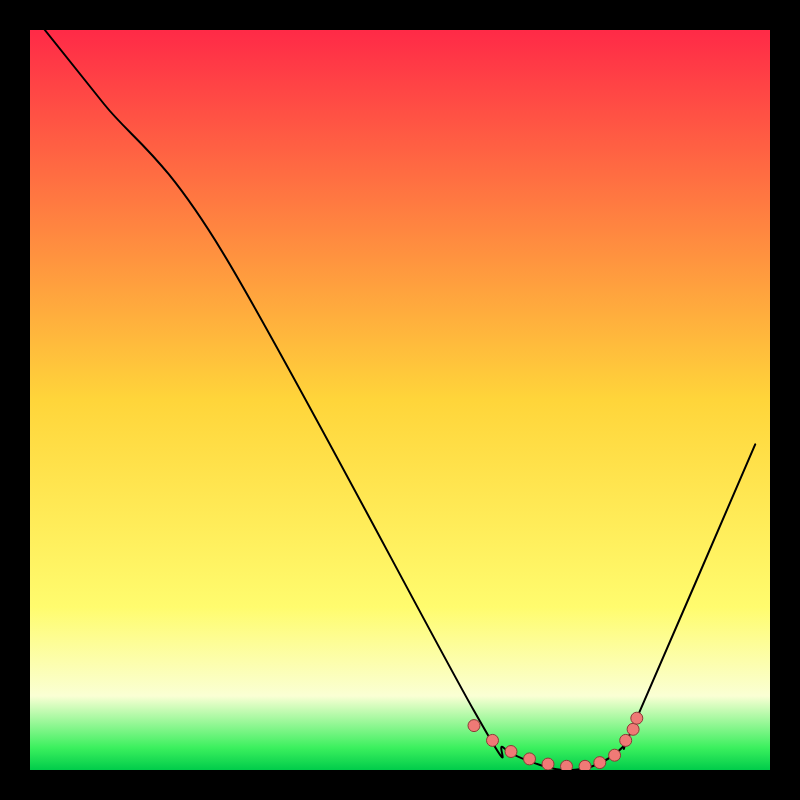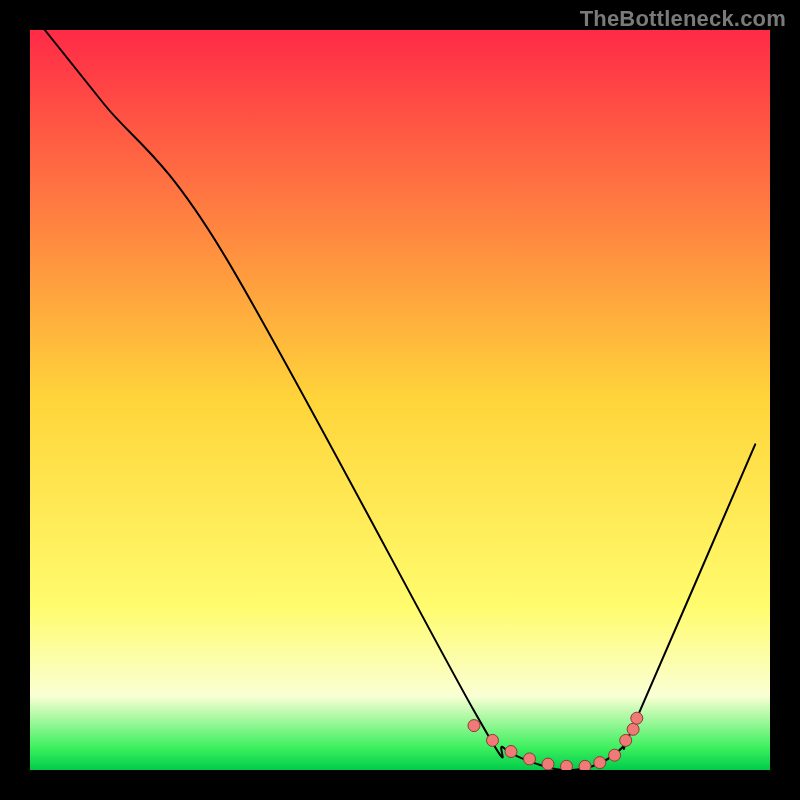--- a/index.html
+++ b/index.html
@@ -31,21 +31,20 @@
     position: absolute;
     top: 0;
     left: 0;
   }
 </style>
 </head>
 <body>
 
 <div class="chart-wrap">
 
-  <div class="watermark">TheBottleneck.com</div>
 
   <svg width="800" height="800" viewBox="0 0 800 800">
     <defs>
       <linearGradient id="bg-grad" x1="0" y1="0" x2="0" y2="1">
 
       <stop offset="0%" stop-color="#ff2a47"></stop>
           <stop offset="50%" stop-color="#ffd53a"></stop>
           <stop offset="78%" stop-color="#fffc6e"></stop>
           <stop offset="90%" stop-color="#faffd4"></stop>
           <stop offset="97%" stop-color="#3bf05e"></stop>

